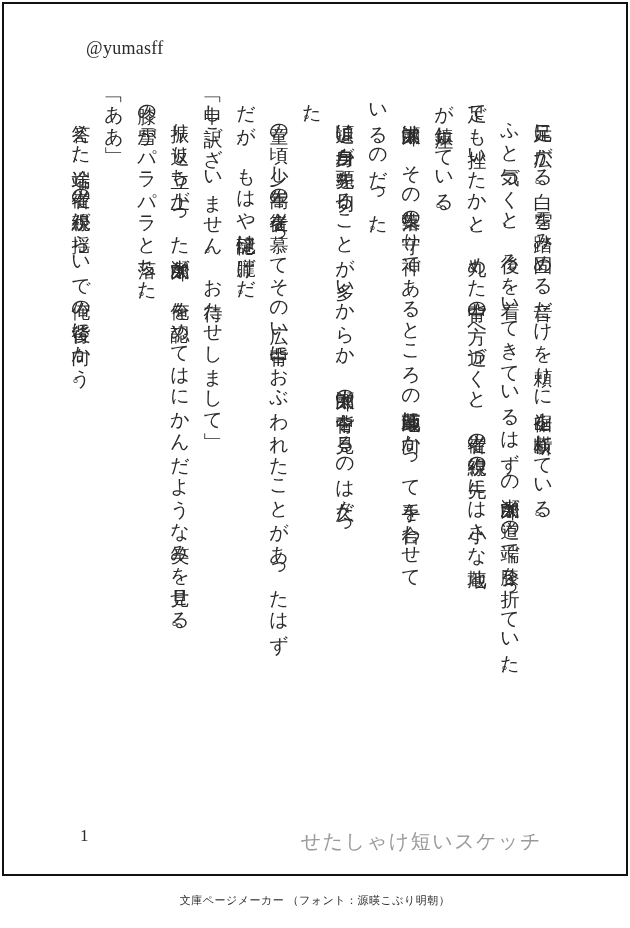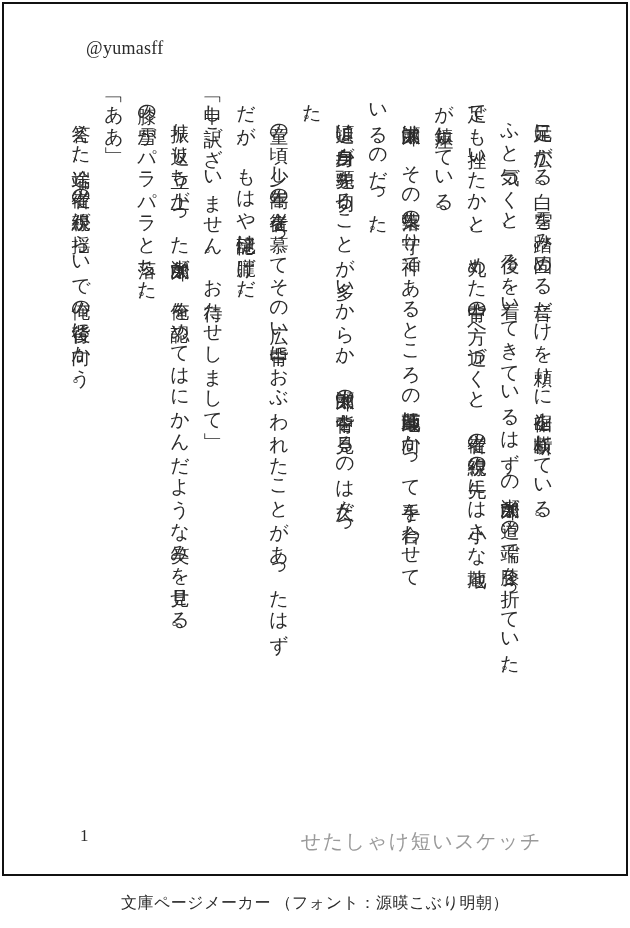--- a/index.html
+++ b/index.html
@@ -58,21 +58,21 @@
     position:absolute;
     right:84px;top:824px;
     font-size:20px;
     letter-spacing:1.5px;
     color:var(--muted);
   }
   .credit{
     position:absolute;
     left:0;right:0;top:893px;
     text-align:center;
-    font-size:16px;
+    font-size:11px;
     letter-spacing:0.5px;
     color:var(--text);
   }
 </style>
 </head>
 <body>
 
 <div class="page">
   <div class="frame">
     <div class="handle">@yumasff</div>

